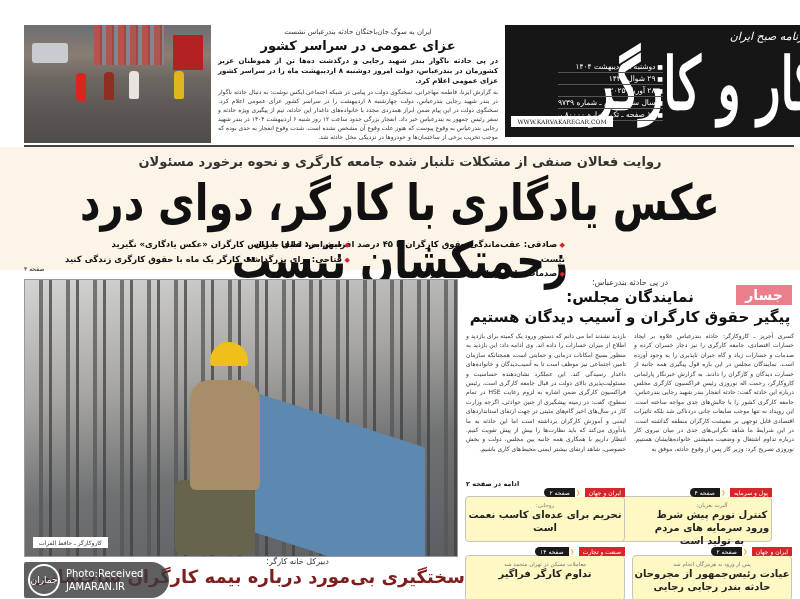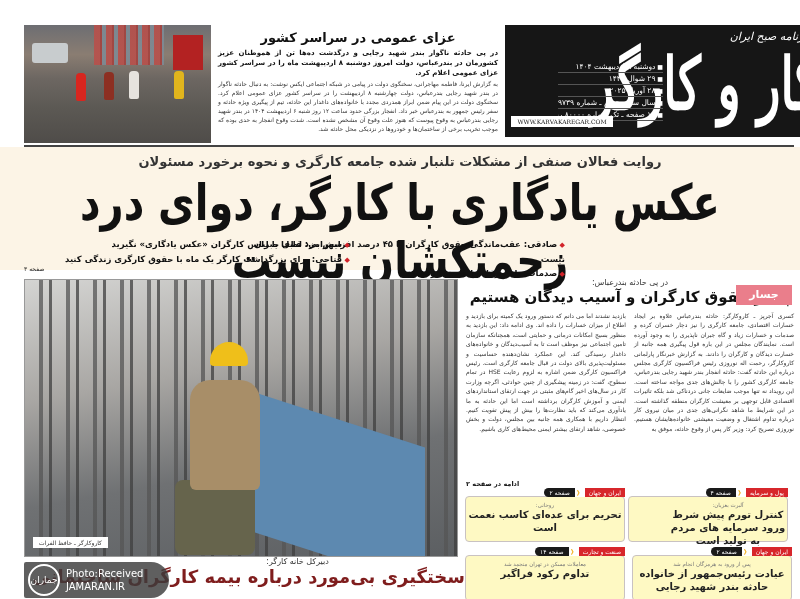--- a/index.html
+++ b/index.html
@@ -60,36 +60,36 @@
   .bottom-story { position: absolute; left: 130px; top: 557px; width: 335px; text-align: center; }
   .bottom-story .kicker { font-size: 8px; color: #333; }
   .bottom-story .title { font-size: 18px; font-weight: bold; color: #7f1d1d; white-space: nowrap; }
 
   .watermark { position: absolute; left: 4px; top: 562px; height: 36px; width: 145px; background: rgba(60,60,60,.82); border-radius: 2px 18px 18px 2px; color: #fff; direction: ltr; margin-left: 20px; }
   .watermark .circle { position: absolute; left: 4px; top: 2px; width: 32px; height: 32px; border-radius: 50%; border: 2px solid #fff; font-size: 9px; text-align: center; line-height: 28px; }
   .watermark .txt { position: absolute; left: 42px; top: 5px; font-size: 10px; line-height: 13px; }
 
   
   .article { position: absolute; left: 466px; top: 272px; width: 328px; }
-  .article .tag { position: absolute; right: 2px; top: 13px; width: 56px; height: 20px; background: #ea7e8b; color: #fff; font-size: 11px; font-weight: bold; text-align: center; line-height: 20px; }
+  .article .tag { position: absolute; right: 2px; top: 13px; width: 56px; height: 20px; background: #ea7e8b; color: #fff; font-size: 14px; font-weight: bold; text-align: center; line-height: 20px; }
   .article .kicker { text-align: center; font-size: 8px; color: #333; padding-top: 6px; }
   .article .title { text-align: center; font-size: 15px; font-weight: bold; line-height: 20px; }
   .article .cols { display: flex; gap: 8px; margin-top: 4px; }
   .article .col { flex: 1; font-size: 6px; line-height: 9.4px; text-align: justify; color: #333; }
   .article .cont { position: absolute; left: 0; top: 208px; font-size: 6.5px; font-weight: bold; }
 
   
   .box { position: absolute; width: 160px; height: 46px; border: 1px solid #c9c2c2; border-radius: 4px; background: #fef9c3; text-align: center; }
   .box .label { position: absolute; right: -1px; top: -9px; height: 9px; display: flex; font-size: 6px; color: #fff; line-height: 9px; }
   .box .label .sec { background: #d7262b; padding: 0 4px; }
   .box .label .chev { color: #f2b01e; background: #fff; font-weight: bold; padding: 0 2px; }
   .box .label .pg { background: #1a1a1a; padding: 0 5px; border-radius: 6px 0 0 6px; }
   .box .kick { font-size: 5.5px; color: #777; margin-top: 5px; }
   .box .t { font-size: 10px; font-weight: bold; line-height: 13px; color: #222; }
-  .b1 { left: 628px; top: 496px; padding-left: 40px; }
+  .b1 { left: 612px; top: 496px; padding-left: 40px; }
   .b2 { left: 465px; top: 496px; }
   .b3 { left: 632px; top: 555px; }
   .b4 { left: 465px; top: 555px; }
 </style>
 </head>
 <body>
 
 <div class="top">
   <div class="masthead">
     <div class="tagline">روزنامه صبح ایران</div>
@@ -108,20 +108,21 @@
     <div class="containers"></div>
     <div class="truck"></div>
     <div class="fire"></div>
     <div class="p p1"></div>
     <div class="p p2"></div>
     <div class="p p3"></div>
     <div class="p p4"></div>
   </div>
 
   <div class="top-story">
+    <div class="kicker">ایران به سوگ جان‌باختگان حادثه بندرعباس نشست</div>
     <div class="title">عزای عمومی در سراسر کشور</div>
     <div class="lead">در پی حادثه ناگوار بندر شهید رجایی و درگذشت ده‌ها تن از هموطنان عزیز کشورمان در بندرعباس، دولت امروز دوشنبه ۸ اردیبهشت ماه را در سراسر کشور عزای عمومی اعلام کرد.</div>
     <div class="body">به گزارش ایرنا، فاطمه مهاجرانی، سخنگوی دولت در پیامی در شبکه اجتماعی ایکس نوشت: به دنبال حادثه ناگوار در بندر شهید رجایی بندرعباس، دولت چهارشنبه ۸ اردیبهشت را در سراسر کشور عزای عمومی اعلام کرد. سخنگوی دولت در این پیام ضمن ابراز همدردی مجدد با خانواده‌های داغدار این حادثه، تیم از پیگیری ویژه حادثه و سفر رئیس جمهور به بندرعباس خبر داد. انفجار بزرگی حدود ساعت ۱۲ روز شنبه ۶ اردیبهشت ۱۴۰۴ در بندر شهید رجایی بندرعباس به وقوع پیوست که هنوز علت وقوع آن مشخص نشده است. شدت وقوع انفجار به حدی بوده که موجب تخریب برخی از ساختمان‌ها و خودروها در نزدیکی محل حادثه شد.</div>
   </div>
 </div>
 <div class="rule" style="top:145px"></div>
 
 <div class="band">
   <div class="sub">روایت فعالان صنفی از مشکلات تلنبار شده جامعه کارگری و نحوه برخورد مسئولان</div>
   <div class="headline">عکس یادگاری با کارگر، دوای درد زحمتکشان نیست</div>
@@ -154,20 +155,21 @@
   <div class="circle">جماران</div>
   <div class="txt">
     <div>Photo:Received</div>
     <div>JAMARAN.IR</div>
   </div>
 </div>
 
 <div class="article">
   <div class="tag">جسار</div>
   <div class="kicker">در پی حادثه بندرعباس:</div>
+  <div class="title">نمایندگان مجلس:</div>
   <div class="title">پیگیر حقوق کارگران و آسیب دیدگان هستیم</div>
   <div class="cols">
     <div class="col">کسری آجرپز ـ کاروکارگر: حادثه بندرعباس علاوه بر ایجاد خسارات اقتصادی، جامعه کارگری را نیز دچار خسران کرده و صدمات و خسارات زیاد و گاه جبران ناپذیری را به وجود آورده است. نمایندگان مجلس در این باره قول پیگیری همه جانبه از خسارت دیدگان و کارگران را دادند. به گزارش خبرنگار پارلمانی کاروکارگر، رحمت اله نوروزی رئیس فراکسیون کارگری مجلس درباره این حادثه گفت: حادثه انفجار بندر شهید رجایی بندرعباس، جامعه کارگری کشور را با چالش‌های جدی مواجه ساخته است. این رویداد نه تنها موجب ضایعات جانی دردناکی شد بلکه تاثیرات اقتصادی قابل توجهی بر معیشت کارگران منطقه گذاشته است. در این شرایط ما شاهد نگرانی‌های جدی در میان نیروی کار درباره تداوم اشتغال و وضعیت معیشتی خانواده‌هایشان هستیم. نوروزی تصریح کرد: وزیر کار پس از وقوع حادثه، موفق به</div>
     <div class="col">بازدید نشدند اما می دانم که دستور ورود یک کمیته برای بازدید و اطلاع از میزان خسارات را داده اند. وی ادامه داد: این بازدید به منظور بسیج امکانات درمانی و حمایتی است، همچنانکه سازمان تامین اجتماعی نیز موظف است تا به آسیب‌دیدگان و خانواده‌های داغدار رسیدگی کند. این عملکرد نشان‌دهنده حساسیت و مسئولیت‌پذیری بالای دولت در قبال جامعه کارگری است. رئیس فراکسیون کارگری ضمن اشاره به لزوم رعایت HSE در تمام سطوح، گفت: در زمینه پیشگیری از چنین حوادثی، اگرچه وزارت کار در سال‌های اخیر گام‌های مثبتی در جهت ارتقای استانداردهای ایمنی و آموزش کارگران برداشته است اما این حادثه به ما یادآوری می‌کند که باید نظارت‌ها را بیش از پیش تقویت کنیم. انتظار داریم با همکاری همه جانبه بین مجلس، دولت و بخش خصوصی، شاهد ارتقای بیشتر ایمنی محیط‌های کاری باشیم.</div>
   </div>
   <div class="cont">ادامه در صفحه ۲</div>
 </div>
 
 <div class="box b1">
   <div class="label">
@@ -187,23 +189,23 @@
   <div class="kick">روحانی:</div>
   <div class="t">تحریم برای عده‌ای کاسب نعمت است</div>
 </div>
 <div class="box b3">
   <div class="label">
     <span class="sec">ایران و جهان</span>
     <span class="chev">《</span>
     <span class="pg">صفحه ۲</span>
   </div>
   <div class="kick">پس از ورود به هرمزگان انجام شد</div>
-  <div class="t">عیادت رئیس‌جمهور از خانواده حادثه بندر شهید رجایی</div>
+  <div class="t">عیادت رئیس‌جمهور از مجروحان حادثه بندر رجایی رجایی</div>
 </div>
 <div class="box b4">
   <div class="label">
     <span class="sec">صنعت و تجارت</span>
     <span class="chev">《</span>
     <span class="pg">صفحه ۱۴</span>
   </div>
   <div class="kick">معاملات مسکن در تهران منجمد شد</div>
-  <div class="t">تداوم رکود فراگیر</div>
+  <div class="t">تداوم کارگر فراگیر</div>
 </div>
 
 </body></html>

